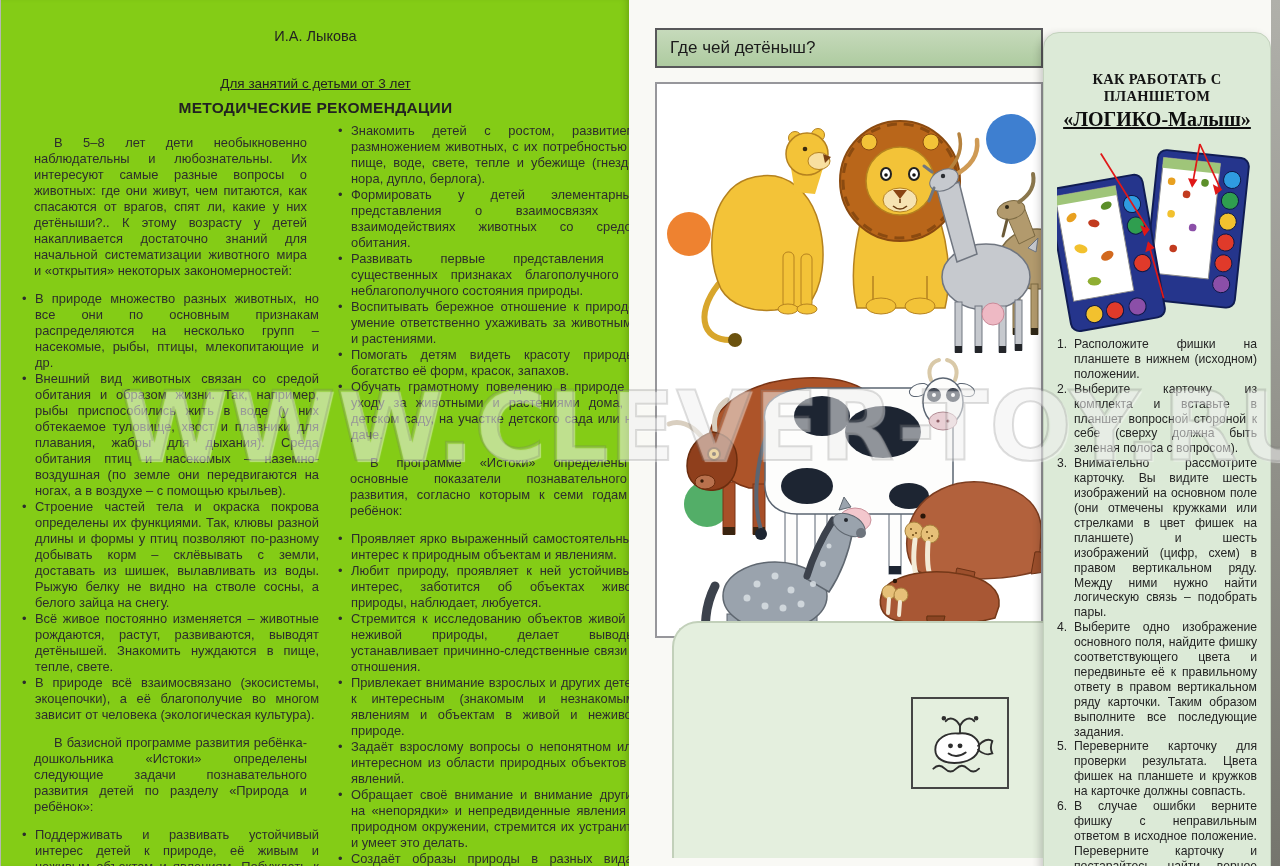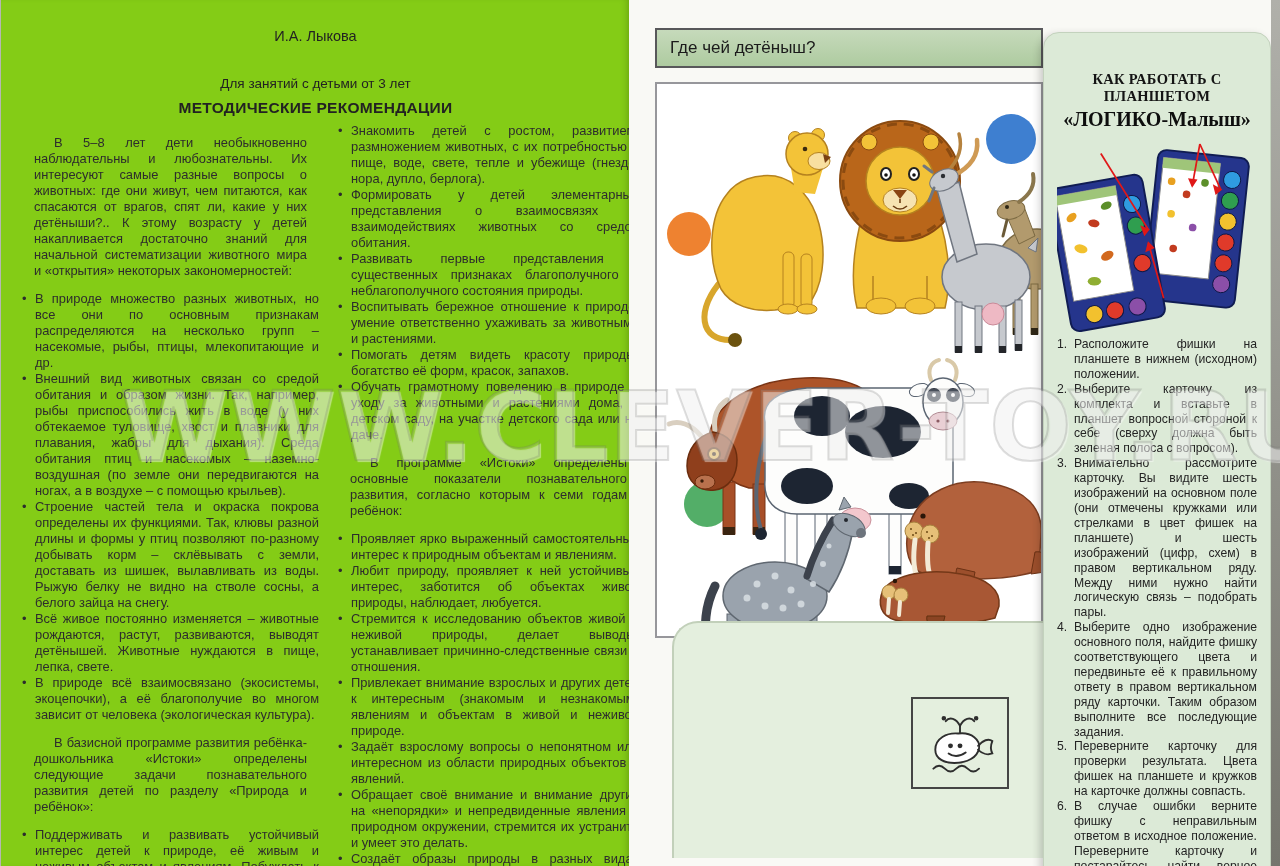--- a/index.html
+++ b/index.html
@@ -8,21 +8,21 @@
   
   .left-page{position:absolute;left:1px;top:0;width:629px;height:866px;background:#84cc16;
              box-shadow:inset -7px 0 9px -6px rgba(0,0,0,.28);z-index:1;}
   .right-page{position:absolute;left:629px;top:0;width:651px;height:866px;background:#f9f9f5;z-index:1;}
   .photo-edge{position:absolute;right:0;top:0;width:9px;height:866px;
               background:linear-gradient(#b0b0aa,#75756d);z-index:5;}
   
   .lp-head{position:absolute;left:0;width:629px;text-align:center;color:#222;z-index:2;}
   .author{top:28px;font-size:14.5px;}
   .book-title{top:45px;font-size:22px;font-weight:bold;color:#1c1c1c;}
-  .subtitle{top:76px;font-size:13.5px;}
+  .subtitle{top:76px;font-size:13.5px;text-decoration:underline;}
   .section{top:99px;font-size:15.5px;font-weight:600;letter-spacing:.3px;}
   
   .col{position:absolute;top:123px;font-size:12.9px;line-height:16px;text-align:justify;
        color:#2d2d2d;z-index:2;}
   .col1{left:21px;width:297px;}
   .col2{left:337px;width:301px;}
   .col p{margin:12px;text-indent:20px;}
   .col ul{list-style:none;margin:0;padding:0;}
   .bi{display:flex;}
   .mark{width:13px;flex:none;}
@@ -40,21 +40,21 @@
           z-index:3;box-sizing:border-box;}
   .whale-box{position:absolute;left:911px;top:697px;width:98px;height:92px;border:2px solid #454545;
              box-sizing:border-box;display:flex;align-items:center;justify-content:center;z-index:4;}
   
   .panel{position:absolute;left:1043px;top:8px;width:228px;height:851px;box-sizing:border-box;
          background:#dcead7;border:1px solid #c3d2bd;border-radius:16px;
          box-shadow:-3px 3px 8px rgba(0,0,0,.20);z-index:4;padding:8px 13px;margin-top:24px;}
   .panel-t1{margin-top:30px;text-align:center;font-family:"Liberation Serif",serif;
             font-size:14.5px;font-weight:600;color:#141414;letter-spacing:.3px;}
   .panel-t2{text-align:center;font-family:"Liberation Serif",serif;font-size:20px;font-weight:800;
-            color:#0e0e0e;margin-top:3px;}
+            color:#0e0e0e;margin-top:3px;text-decoration:underline;}
   .panel-art{height:198px;margin-top:4px;position:relative;}
   .steps{margin:4px 0 0 0;padding:0;list-style:none;font-size:12.2px;line-height:14.9px;color:#242424;}
   .step{display:flex;}
   .snum{width:17px;flex:none;}
   .stext{flex:1;text-align:justify;}
   
   .watermark{position:absolute;left:120px;top:370px;z-index:6;pointer-events:none;white-space:nowrap;
      font-family:"DejaVu Sans",sans-serif;font-size:97px;font-weight:bold;letter-spacing:1px;
      color:rgba(210,210,210,0.18);-webkit-text-stroke:2px rgba(110,110,110,0.22);
      text-shadow:2px 2px 1px rgba(255,255,255,0.45);}
@@ -79,21 +79,21 @@
         <li class="bi">
             <span class="mark">•</span>
             <span class="bt">Внешний вид животных связан со средой обитания и образом жизни. Так, например, рыбы приспособились жить в воде (у них обтекаемое туловище, хвост и плавники для плавания, жабры для дыхания). Среда обитания птиц и насекомых – наземно-воздушная (по земле они передвигаются на ногах, а в воздухе – с помощью крыльев).</span>
           </li>
         <li class="bi">
             <span class="mark">•</span>
             <span class="bt">Строение частей тела и окраска покрова определены их функциями. Так, клювы разной длины и формы у птиц позволяют по-разному добывать корм – склёвывать с земли, доставать из шишек, вылавливать из воды. Рыжую белку не видно на стволе сосны, а белого зайца на снегу.</span>
           </li>
         <li class="bi">
             <span class="mark">•</span>
-            <span class="bt">Всё живое постоянно изменяется – животные рождаются, растут, развиваются, выводят детёнышей. Животные нуждаются в пище, лепка, свете.</span>
+            <span class="bt">Всё живое постоянно изменяется – животные рождаются, растут, развиваются, выводят детёнышей. Знакомить нуждаются в пище, тепле, свете.</span>
           </li>
         <li class="bi">
             <span class="mark">•</span>
             <span class="bt">В природе всё взаимосвязано (экосистемы, экоцепочки), а её благополучие во многом зависит от человека (экологическая культура).</span>
           </li>
       </ul>
       <p>В базисной программе развития ребёнка-дошкольника «Истоки» определены следующие задачи познавательного развития детей по разделу «Природа и ребёнок»:</p>
       <ul>
         <li class="bi">
             <span class="mark">•</span>

